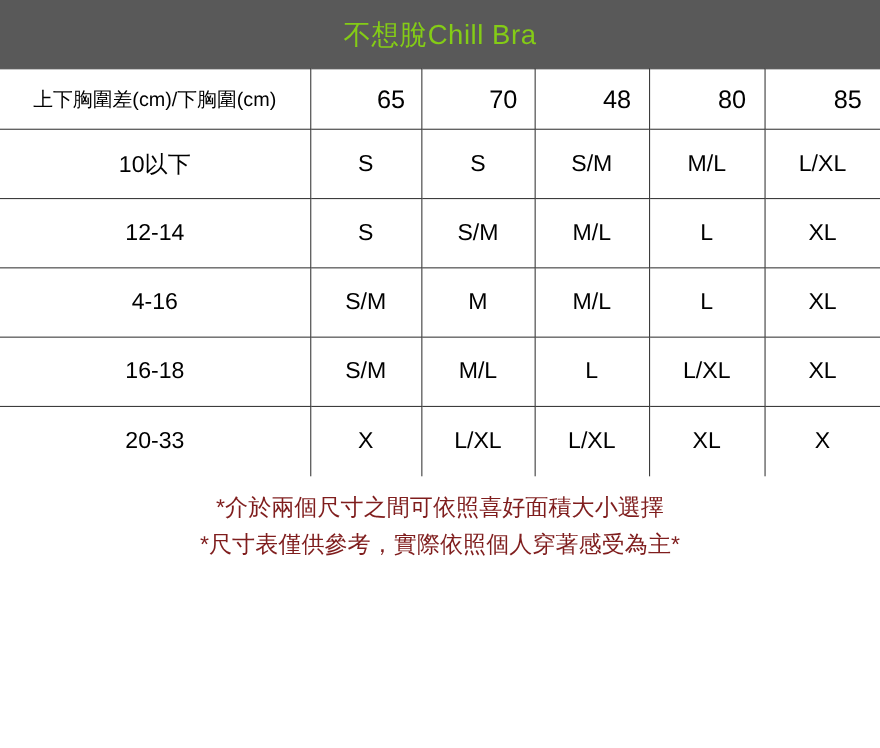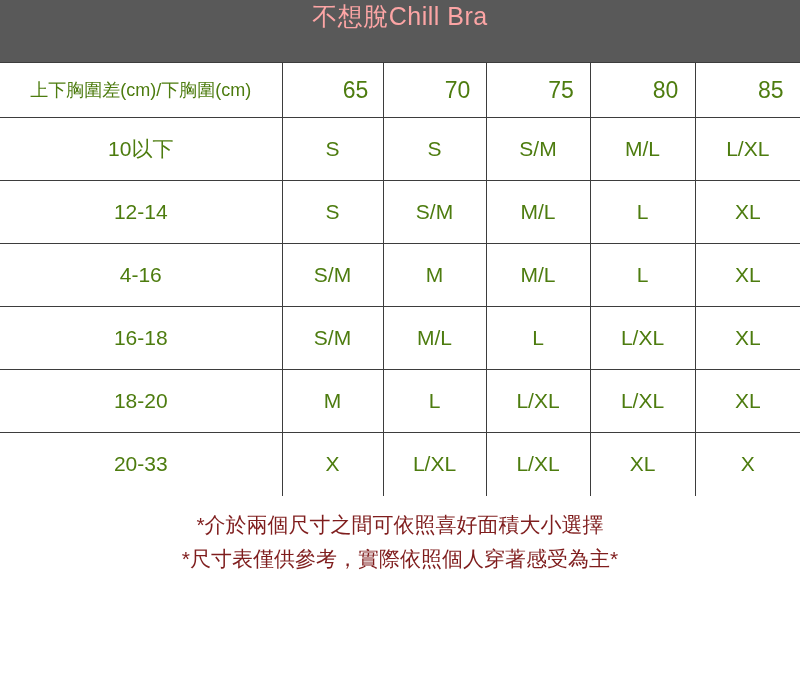--- a/index.html
+++ b/index.html
@@ -17,23 +17,23 @@
   .page {
     width: 800px;
     height: 680px;
     display: flex;
     flex-direction: column;
     box-sizing: border-box;
   }
   .title-bar {
     height: 62px;
     background: #595959;
-    color: #fca5a5;
+    color: #84cc16;
     display: flex;
-    align-items: flex-start;
+    align-items: center;
     justify-content: center;
     font-size: 25px;
     letter-spacing: 0.5px;
   }
   table.size-table {
     width: 800px;
     border-collapse: collapse;
     table-layout: fixed;
   }
   table.size-table col.c0 { width: 282px; }
@@ -42,21 +42,21 @@
   table.size-table col.c3 { width: 104px; }
   table.size-table col.c4 { width: 105px; }
   table.size-table col.c5 { width: 105px; }
   table.size-table th,
   table.size-table td {
     border: 1px solid #3d3d3d;
     text-align: center;
     vertical-align: middle;
     font-size: 21px;
     font-weight: normal;
-    color: #4d7c0f;
+    color: #000000;
     height: 63px;
     padding: 0 2px;
     box-sizing: border-box;
     background: #ffffff;
   }
   table.size-table tr.header-row th {
     height: 55px;
   }
   table.size-table tr.header-row th.first-col {
     font-size: 18px;
@@ -107,21 +107,21 @@
         <col class="c2">
         <col class="c3">
         <col class="c4">
         <col class="c5">
     </colgroup>
     <thead>
       <tr class="header-row">
         <th class="first-col">上下胸圍差(cm)/下胸圍(cm)</th>
         <th class="size-col">65</th>
         <th class="size-col">70</th>
-        <th class="size-col">75</th>
+        <th class="size-col">48</th>
         <th class="size-col">80</th>
         <th class="size-col">85</th>
       </tr>
     </thead>
     <tbody>
       <tr>
         <td class="first-col">10以下</td>
         <td>S</td>
         <td>S</td>
         <td>S/M</td>
@@ -146,28 +146,20 @@
       </tr>
       <tr>
         <td class="first-col">16-18</td>
         <td>S/M</td>
         <td>M/L</td>
         <td>L</td>
         <td>L/XL</td>
         <td>XL</td>
       </tr>
       <tr>
-        <td class="first-col">18-20</td>
-        <td>M</td>
-        <td>L</td>
-        <td>L/XL</td>
-        <td>L/XL</td>
-        <td>XL</td>
-      </tr>
-      <tr>
         <td class="first-col">20-33</td>
         <td>X</td>
         <td>L/XL</td>
         <td>L/XL</td>
         <td>XL</td>
         <td>X</td>
       </tr>
     </tbody>
   </table>
 

